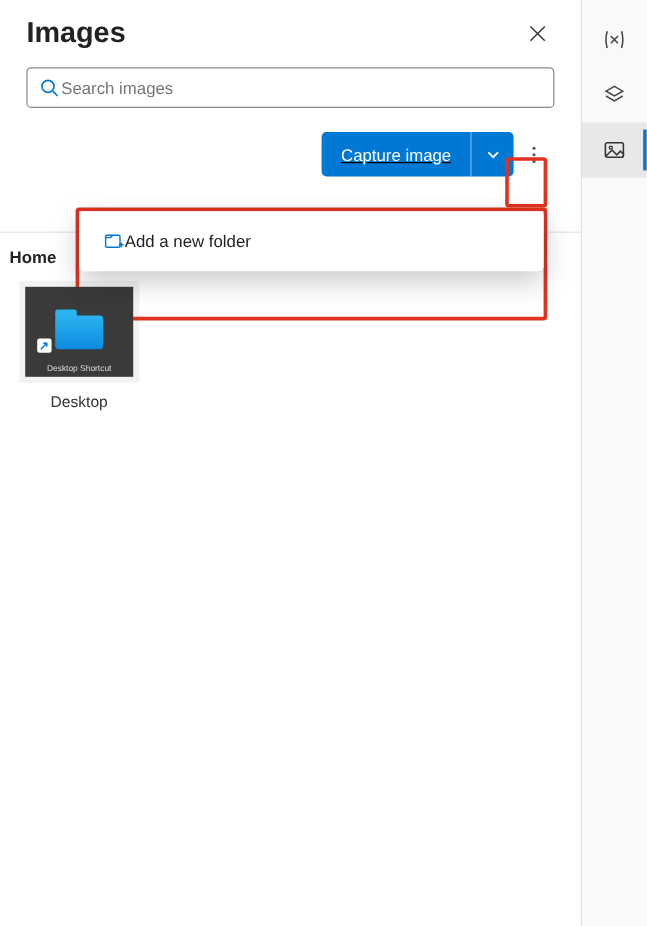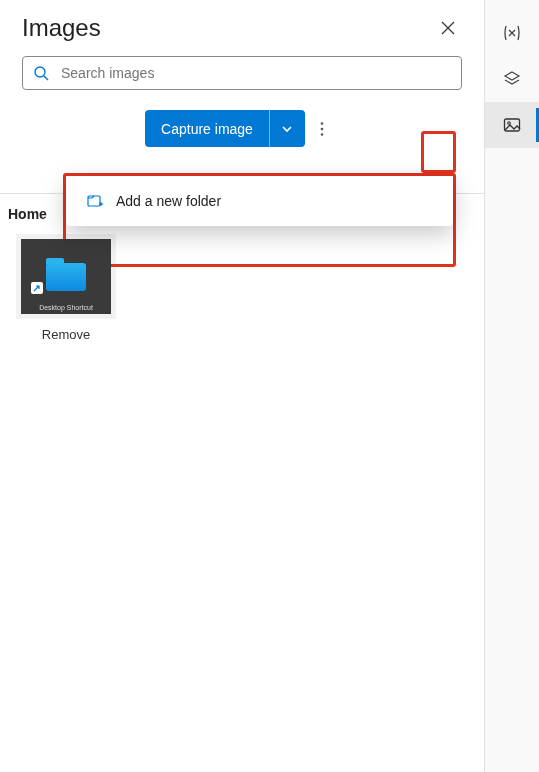--- a/index.html
+++ b/index.html
@@ -4,33 +4,33 @@
 <style>
   * { box-sizing: border-box; }
   html, body { margin: 0; padding: 0; font-family: "Segoe UI", Arial, sans-serif; background: #fff; }
   .app { width: 539px; height: 772px; position: relative; display: flex; background: #fff; }
   .panel { flex: 1; position: relative; border-right: 1px solid #e1e1e1; display: flex; flex-direction: column; }
   .rail { width: 54px; background: #f9f9f9; display: flex; flex-direction: column; align-items: center; padding-top: 10px; }
   .rail-item { width: 54px; height: 46px; display: flex; align-items: center; justify-content: center; color: #333; position: relative; cursor: pointer; }
   .rail-item.active { background: #e8e8e8; }
   .rail-item.active::after { content: ""; position: absolute; right: 0; top: 6px; bottom: 6px; width: 3px; background: #0078d4; }
   .header { display: flex; align-items: center; justify-content: space-between; padding: 14px 22px 8px 22px; }
-  .title { font-size: 24px; font-weight: 400; color: #222; }
+  .title { font-size: 24px; font-weight: 700; color: #222; }
   .close-btn { width: 28px; height: 28px; display: flex; align-items: center; justify-content: center; cursor: pointer; color: #444; }
   .search-wrap { padding: 6px 22px 6px 22px; }
-  .search { display: flex; align-items: center; border: 1px solid #888; border-radius: 4px; height: 34px; padding: 0 10px; gap: 10px; background: #fff; }
+  .search { display: flex; align-items: center; border: 1px solid #888; border-radius: 4px; height: 34px; padding: 0 10px; background: #fff; }
   .search input { border: none; outline: none; flex: 1; font-size: 14px; color: #333; background: transparent; }
-  .row2 { padding: 14px 22px 10px 22px; display: flex; align-items: center; justify-content: center; position: relative; }
+  .row2 { padding: 14px 22px 10px 22px; display: flex; align-items: center; justify-content: flex-end; position: relative; text-decoration: underline; }
   .capture-btn { display: inline-flex; align-items: stretch; background: #0078d4; color: #fff; border-radius: 4px; overflow: hidden; cursor: pointer; height: 37px; }
   .capture-main { display: flex; align-items: center; padding: 0 16px; font-size: 14px; }
   .capture-split { display: flex; align-items: center; justify-content: center; width: 36px; border-left: 1px solid rgba(255,255,255,0.45); }
   .more-btn { width: 34px; height: 34px; border-radius: 4px; display: flex; align-items: center; justify-content: center; cursor: pointer; color: #555; background: transparent; }
   .highlight-box { position: absolute; border: 3px solid #e0331f; border-radius: 3px; pointer-events: none; }
   .menu { position: absolute; background: #fff; border-radius: 4px; box-shadow: 0 8px 24px rgba(0,0,0,0.22); padding: 6px 0; z-index: 20; }
-  .menu-item { display: flex; align-items: center; gap: 12px; padding: 10px 20px; font-size: 14px; color: #222; cursor: pointer; }
+  .menu-item { display: flex; align-items: center; padding: 10px 20px; font-size: 14px; color: #222; cursor: pointer; }
   .menu-icon { width: 18px; height: 18px; display: inline-flex; align-items: center; justify-content: center; color: #0078d4; }
   .content { padding: 12px 8px; border-top: 1px solid #e1e1e1; margin-top: 36px; }
   .breadcrumb { font-size: 14px; font-weight: 600; color: #222; margin-bottom: 12px; }
   .thumbs { display: flex; flex-wrap: wrap; gap: 18px; }
   .thumb { width: 116px; display: flex; flex-direction: column; align-items: center; gap: 8px; cursor: pointer; }
   .thumb-img { width: 100px; height: 85px; background: #f2f2f2; padding: 5px; display: flex; align-items: center; justify-content: center; }
   .thumb-inner { width: 90px; height: 75px; background: #3a3a3a; position: relative; display: flex; align-items: center; justify-content: center; }
   .folder-icon { width: 40px; height: 28px; background: linear-gradient(180deg, #2bb3f0, #0d8ae0); border-radius: 3px; position: relative; }
   .folder-icon::before { content: ""; position: absolute; top: -5px; left: 0; width: 18px; height: 6px; background: #2bb3f0; border-radius: 2px 2px 0 0; }
   .shortcut-badge { position: absolute; left: 10px; bottom: 20px; width: 12px; height: 12px; background: #fff; border-radius: 2px; display: flex; align-items: center; justify-content: center; }
@@ -106,21 +106,21 @@
               <div class="folder-icon"></div>
               <div class="shortcut-badge">
                 <svg width="8" height="8" viewBox="0 0 8 8">
                     <path d="M1 7 L6 2 M3 2 L6 2 L6 5" stroke="#0078d4" stroke-width="1.2" fill="none"></path>
                   </svg>
               </div>
               <div class="thumb-text">Desktop
 Shortcut</div>
             </div>
           </div>
-          <div class="thumb-label">Remove</div>
+          <div class="thumb-label">Desktop</div>
         </div>
       </div>
     </div>
 
   </div>
 
   <div class="rail">
     <div class="rail-item">
       <svg width="20" height="20" viewBox="0 0 20 20">
           <path d="M4 3 Q2 10 4 17 M16 3 Q18 10 16 17" stroke="#444" stroke-width="1.3" fill="none"></path>

